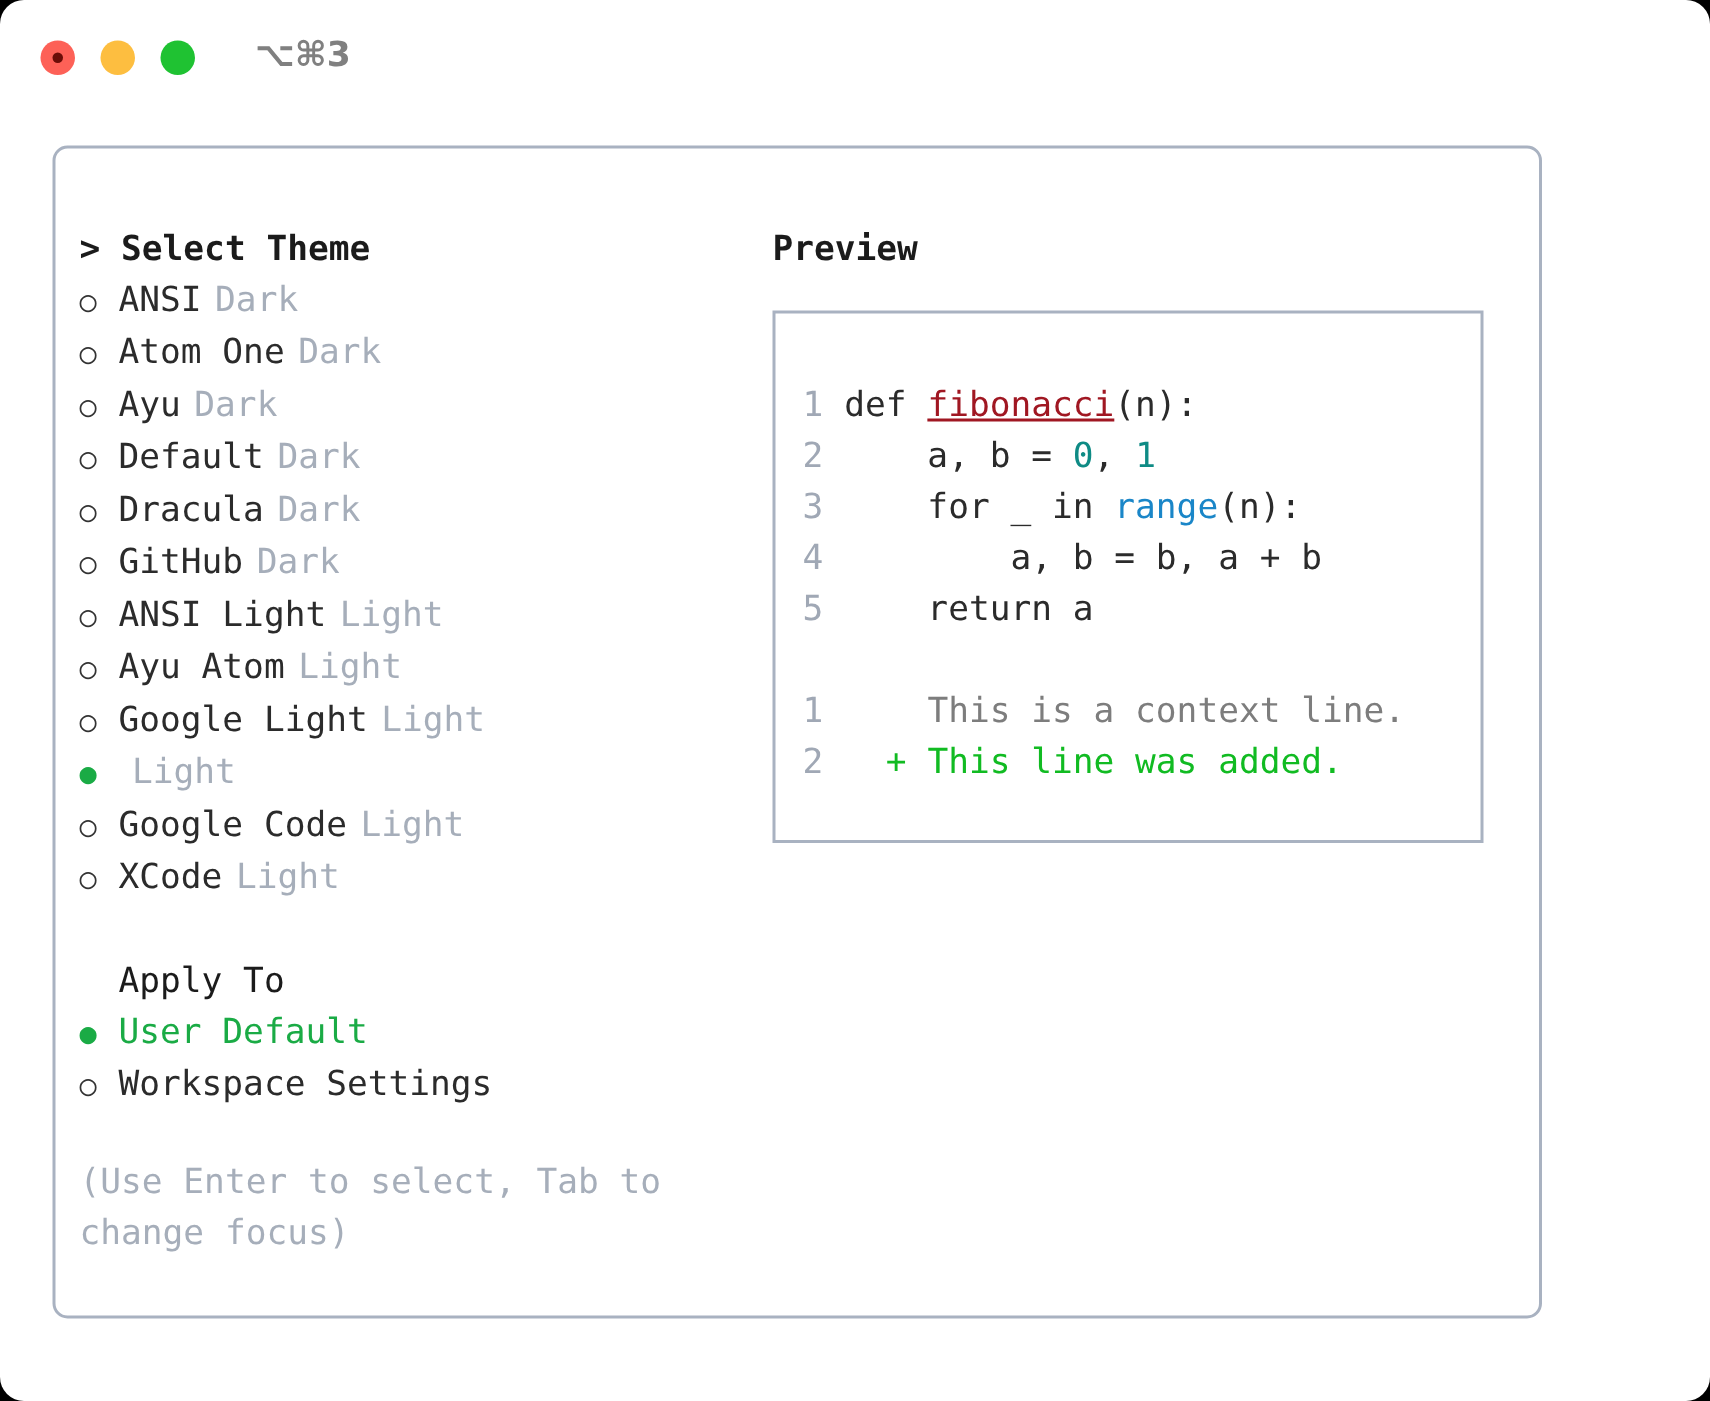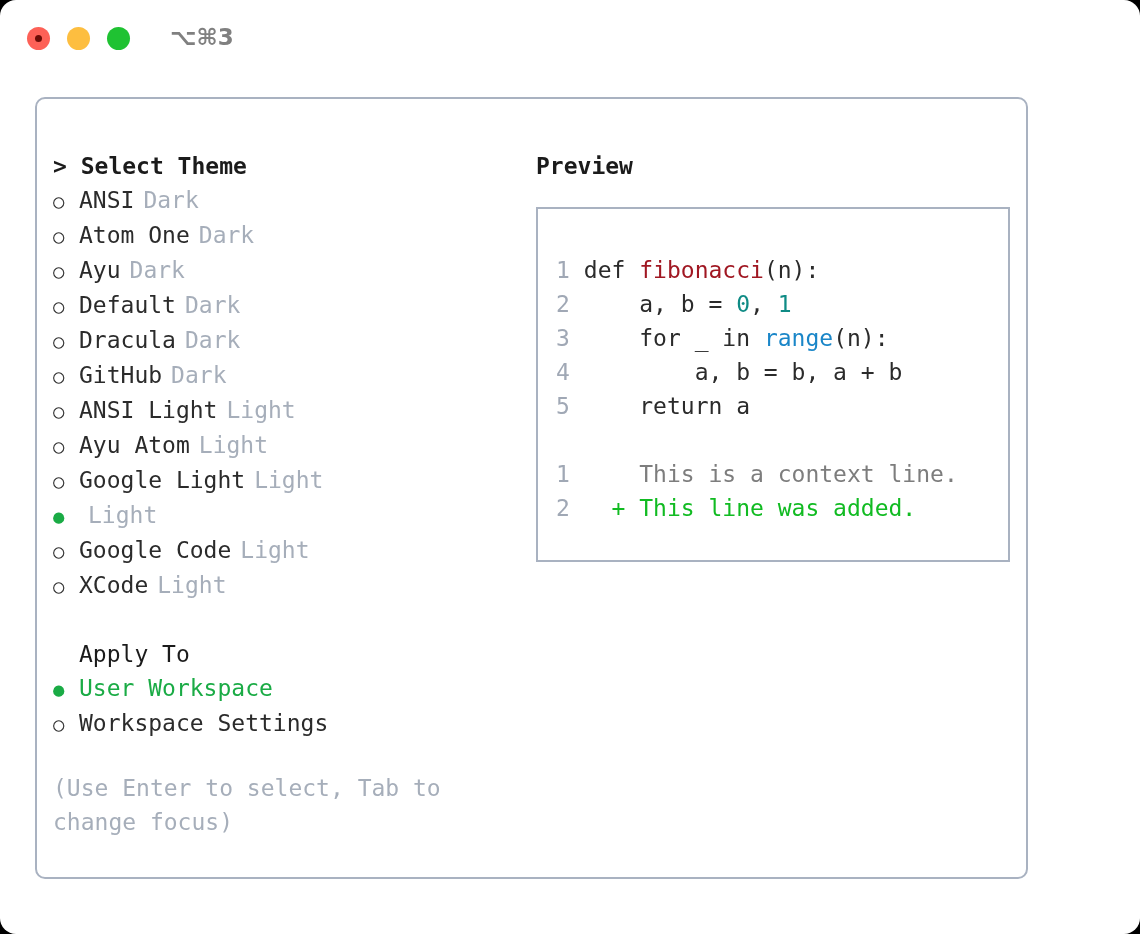--- a/index.html
+++ b/index.html
@@ -80,21 +80,20 @@
     position: absolute;
     left: 16px;
     top: 50px;
     width: 450px;
   }
   .col-right {
     position: absolute;
     left: 478px;
     top: 50px;
     width: 500px;
-    margin-left: 21px;
   }
 
   
   .section-title {
     font-size: 23px;
     line-height: 34px;
     color: #1b1b1b;
     white-space: pre;
   }
   .section-title.bold { font-weight: bold; }
@@ -149,21 +148,21 @@
     font-size: 23px;
     line-height: 34px;
     white-space: pre;
     color: #2b2b2b;
   }
   .lineno {
     color: #a0a8b5;
     display: inline-block;
     width: 14px;
   }
-  .tok-fn     { color: #a01722; }
+  .tok-fn     { color: #a01722; text-decoration: underline; }
   .tok-num    { color: #0f8b85; }
   .tok-call   { color: #1a86c8; }
   .tok-plain  { color: #2b2b2b; }
 
   .diff-gap { height: 34px; }
   .diff-ctx { color: #7d7d7d; }
   .diff-del { color: #cc1111; }
   .diff-add { color: #11bb22; }
 </style>
 </head>
@@ -197,21 +196,21 @@
           <div class="opt-row"><span class="opt-marker sel">●</span><span class="opt-gap"></span><span class="opt-tag">Light</span></div>
           <div class="opt-row"><span class="opt-marker">○</span><span class="opt-label">Google Code</span><span class="opt-gap"></span><span class="opt-tag">Light</span></div>
           <div class="opt-row"><span class="opt-marker">○</span><span class="opt-label">XCode</span><span class="opt-gap"></span><span class="opt-tag">Light</span></div>
         </div>
 
       <div class="spacer-sm"></div>
 
       <div class="section-title" style="padding-left:26px;">Apply To</div>
 
       <div id="apply-to-list">
-          <div class="opt-row"><span class="opt-marker sel">●</span><span class="opt-label sel">User Workspace</span></div>
+          <div class="opt-row"><span class="opt-marker sel">●</span><span class="opt-label sel">User Default</span></div>
           <div class="opt-row"><span class="opt-marker">○</span><span class="opt-label">Workspace Settings</span></div>
         </div>
 
       <div class="spacer-md"></div>
 
       <div class="help-text">(Use Enter to select, Tab to change focus)</div>
     </div>
 
     <div class="col-right">
       <div class="preview-title">Preview</div>

